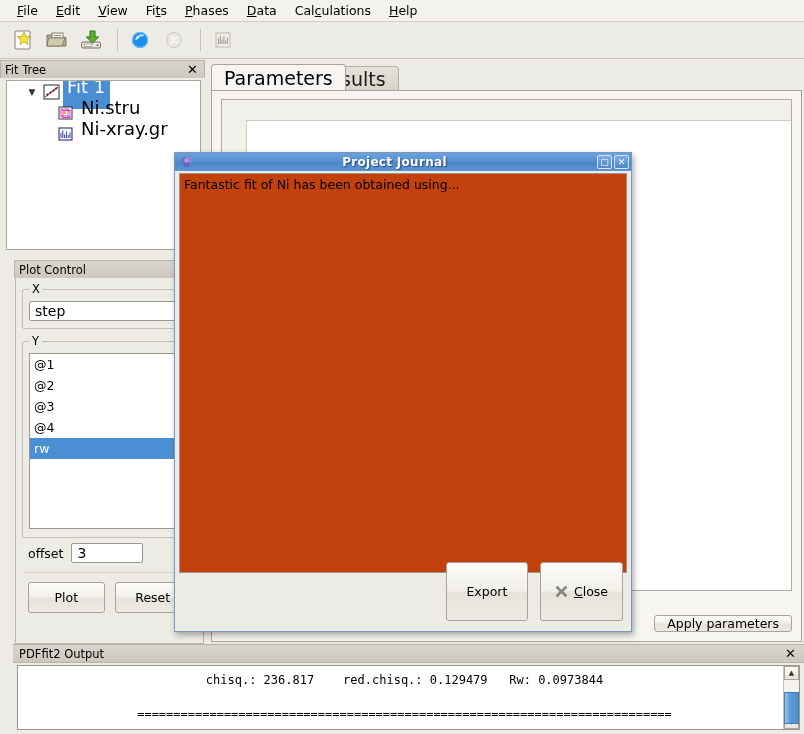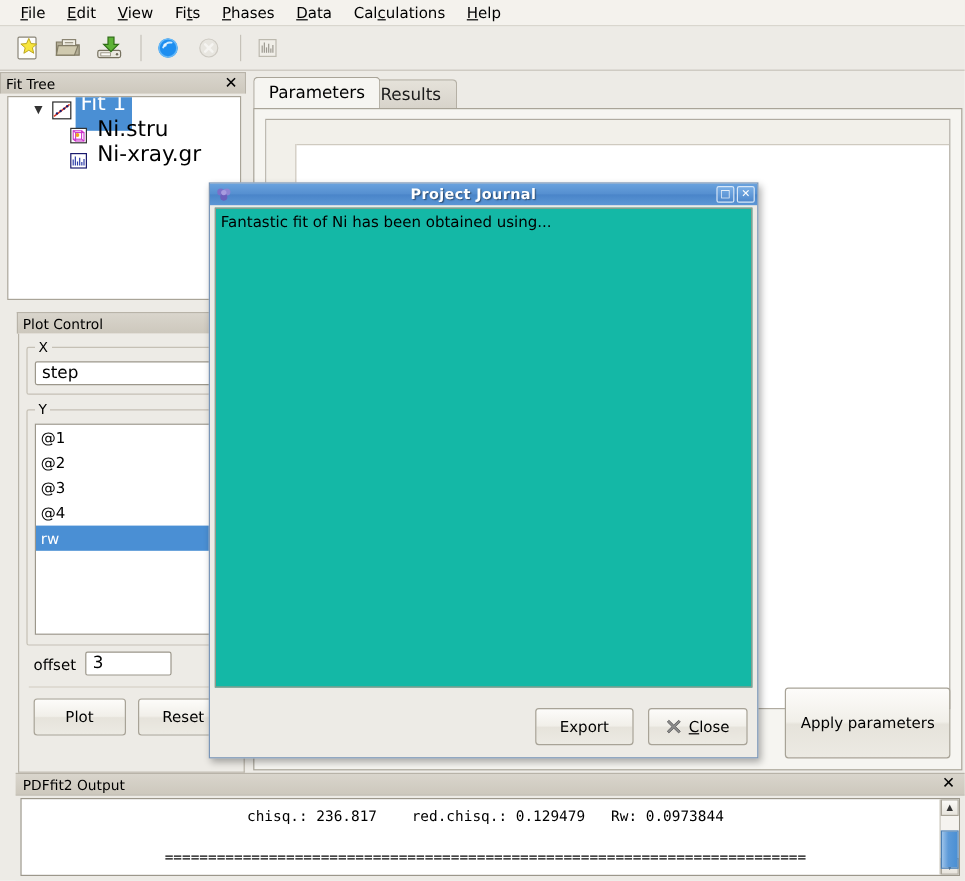--- a/index.html
+++ b/index.html
@@ -191,21 +191,21 @@
     margin-top: 9px;
     padding: 0 6px;
   }
   .btn {
     background: linear-gradient(to bottom, #fdfcfa 0%, #f1efe9 48%, #e6e3db 52%, #eceae3 100%);
     border: 1px solid #a8a397;
     border-radius: 3px;
     font-size: 12.5px;
     font-family: "DejaVu Sans", "Liberation Sans", sans-serif;
     color: #000;
-    padding: 21px 12px;
+    padding: 0 12px;
     cursor: default;
     white-space: nowrap;
     display: inline-flex;
     align-items: center;
     justify-content: center;
     gap: 6px;
   }
   #plot-btn, #reset-btn { flex: 1; padding: 7px 0; }
 
   
@@ -217,21 +217,21 @@
     position: absolute;
     left: 4px; right: 0; top: 6px; height: 24px;
   }
   .tab {
     position: absolute;
     bottom: 0;
     height: 24px;
     padding: 0 12px;
     display: flex;
     align-items: center;
-    font-size: 14px;
+    font-size: 19px;
     border: 1px solid #b5b0a5;
     border-bottom: none;
     border-radius: 4px 4px 0 0;
     box-sizing: border-box;
     white-space: nowrap;
     cursor: default;
   }
   .tab.active {
     background: #f6f5f1;
     z-index: 3;
@@ -373,34 +373,34 @@
     background: linear-gradient(to bottom, #79aee6, #4e88cc);
     display: flex; align-items: center; justify-content: center;
     color: #ffffff;
     font-size: 9px;
     line-height: 1;
     box-sizing: border-box;
   }
   #journal-text {
     position: absolute;
     left: 4px; right: 4px; top: 20px; bottom: 58px;
-    background: #14b8a6;
+    background: #c2410c;
     border: 1px solid #9c978b;
     box-sizing: border-box;
     padding: 3px 4px;
     font-size: 12.5px;
     overflow: hidden;
   }
   #journal-buttons {
     position: absolute;
     right: 8px; bottom: 10px;
     display: flex;
     gap: 12px;
   }
-  #export-btn { min-width: 82px; padding: 7px 14px; }
+  #export-btn { min-width: 82px; padding: 21px 14px; }
   #close-btn  { min-width: 82px; padding: 7px 14px; }
   .xmark { width: 13px; height: 13px; flex: 0 0 auto; }
 </style>
 </head>
 <body>
 
 <div id="menubar">
   <div class="menu-item"><u>F</u>ile</div>
   <div class="menu-item"><u>E</u>dit</div>
   <div class="menu-item"><u>V</u>iew</div>

